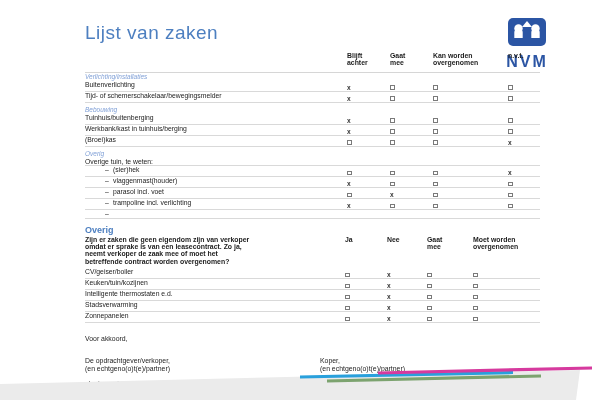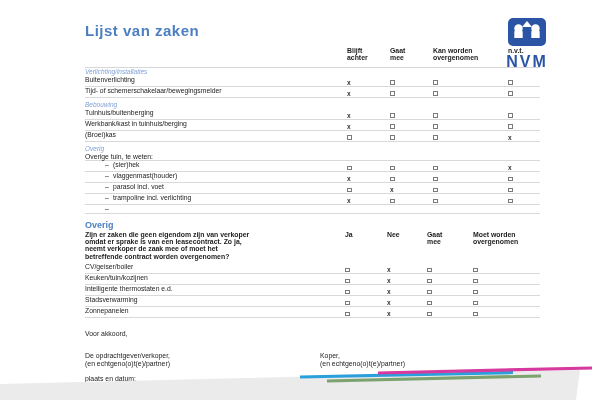--- a/index.html
+++ b/index.html
@@ -1,20 +1,20 @@
 <!DOCTYPE html>
 <html><head>
 <meta charset="utf-8">
 <style>
   * { margin:0; padding:0; box-sizing:border-box; }
   html,body { width:600px; height:400px; }
   body { position:relative; width:600px; height:400px; background:#ffffff; overflow:hidden;
          font-family:"Liberation Sans", sans-serif; color:#1c1c1c; }
   .content { position:absolute; left:85px; top:22px; width:455px; }
-  h1.title { font-size:15px; font-weight:bold; color:#4d7fc0; letter-spacing:0.5px; }
+  h1.title { font-size:19px; font-weight:normal; color:#4d7fc0; letter-spacing:0.5px; }
   .logo { position:absolute; left:505px; top:18px; width:44px; text-align:center; }
   .logo-text { font-size:16px; font-weight:bold; color:#2b55a4; letter-spacing:2px; margin-top:1px; }
 
   .grid { display:grid; align-items:start; }
   .t1 { grid-template-columns:262px 43px 43px 75px 32px; }
   .t2 { grid-template-columns:260px 42px 40px 46px 67px; }
 
   .hdr { margin-top:8px; }
   .th { font-size:6.9px; font-weight:bold; line-height:7.4px; white-space:pre-line; }
 

